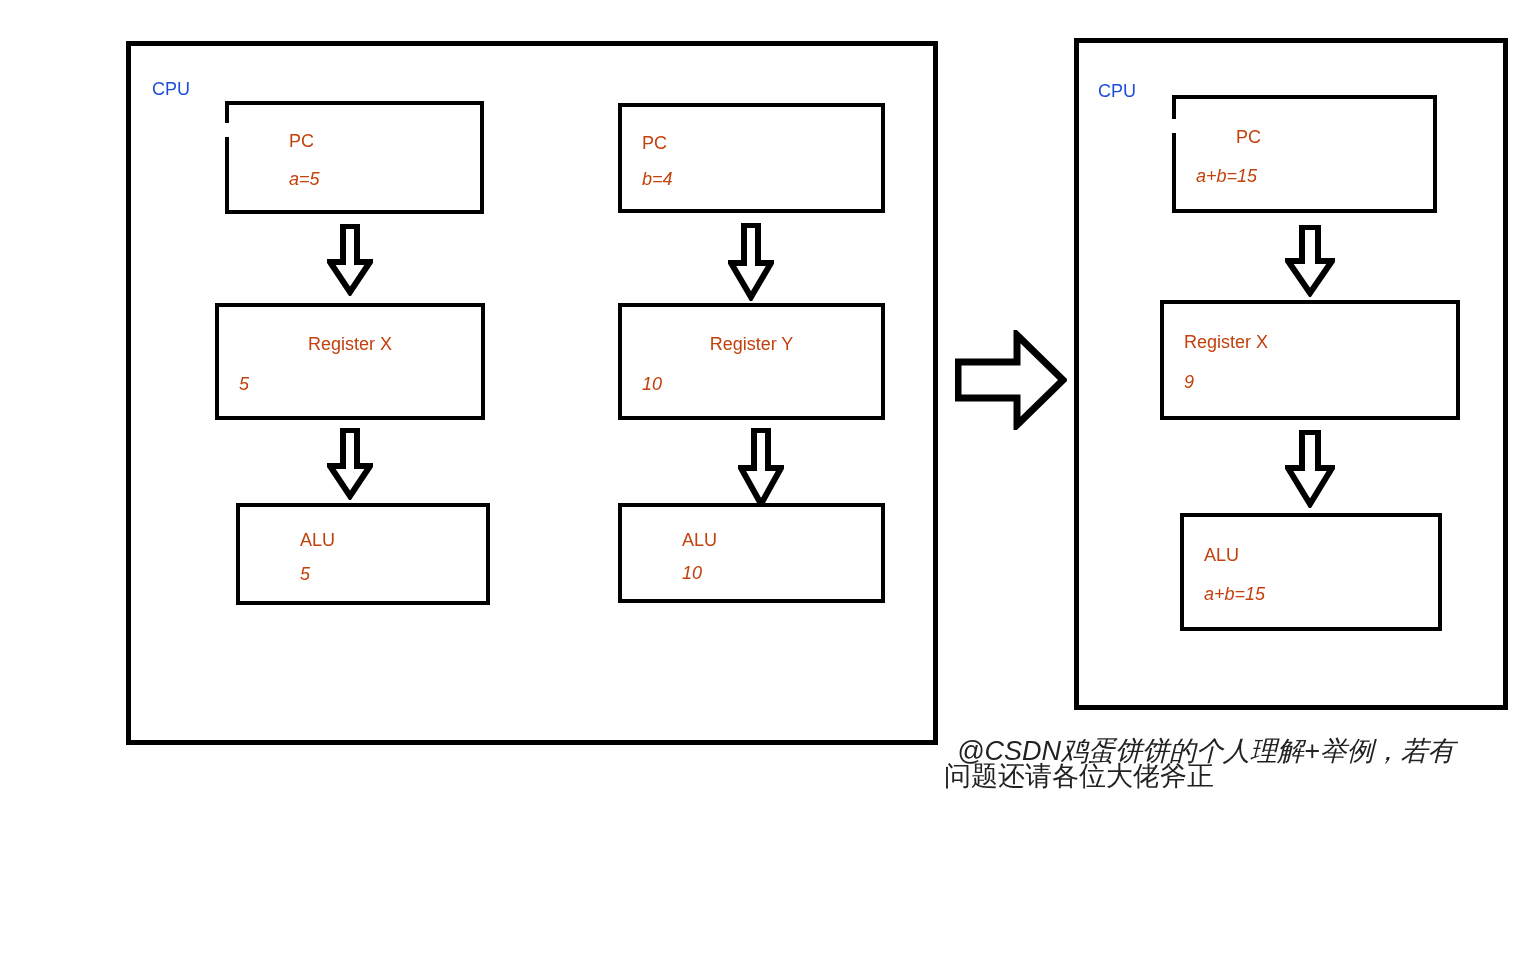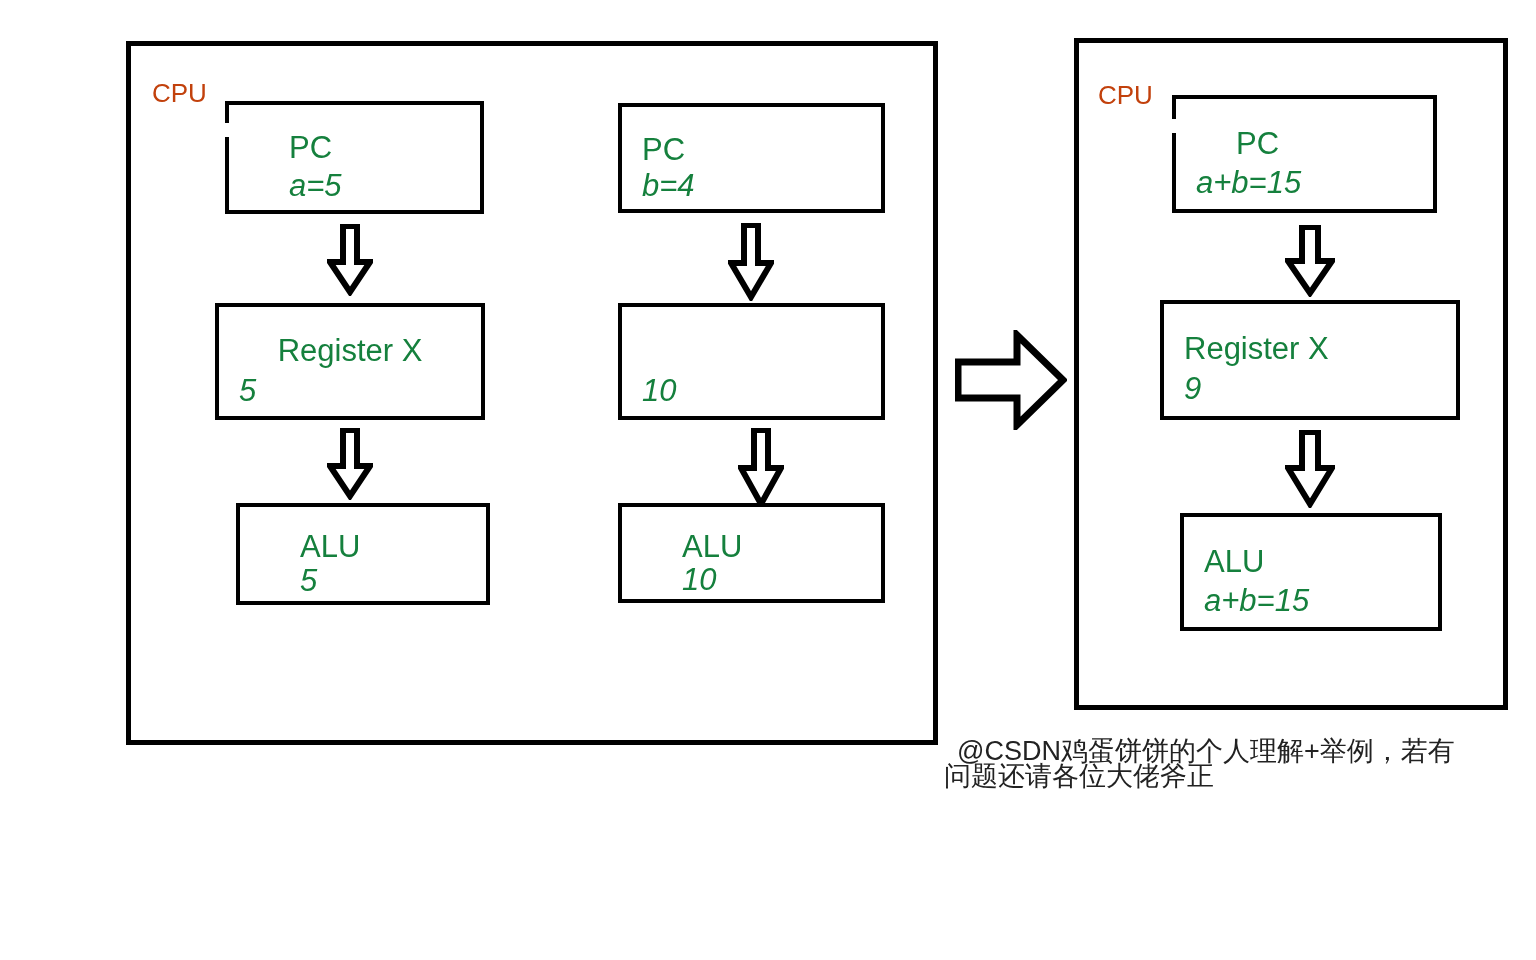--- a/index.html
+++ b/index.html
@@ -19,39 +19,39 @@
 
   
   .cpu-box {
     position: absolute;
     border: 5px solid #000000;
     box-sizing: border-box;
     background: #ffffff;
   }
   .cpu-label {
     position: absolute;
-    font-size: 26px;
+    font-size: 18px;
     line-height: 1;
-    color: #c2410c;
+    color: #1d4ed8;
     white-space: nowrap;
   }
 
   
   .unit {
     position: absolute;
     border: 4px solid #000000;
     box-sizing: border-box;
     background: #ffffff;
   }
   .unit .line {
     position: absolute;
-    font-size: 31px;
+    font-size: 18px;
     line-height: 1;
     white-space: nowrap;
-    color: #15803d;
+    color: #c2410c;
   }
   .unit .line.l1 { top: 26%; }
   .unit .line.l2 { top: 62%; font-style: italic; }
   .unit .line.center { left: 0; right: 0; text-align: center; }
   .unit .line.left   { left: 20px; text-align: left; }
   .unit .line.indent { left: 60px; text-align: left; }
 
   
   .nick {
     position: absolute;
@@ -118,20 +118,21 @@
     <span class="line l2 left">b=4</span>
   </div>
 
   <div class="arrow" style="left:728px; top:223px;">
     <svg width="46" height="78" viewBox="0 0 46 78">
       <path d="M16 2 H30 V40 H43 L23 74 L3 40 H16 Z" fill="#ffffff" stroke="#000000" stroke-width="6" stroke-linejoin="miter"></path>
     </svg>
   </div>
 
   <div class="unit" style="left:618px; top:303px; width:267px; height:117px;">
+    <span class="line l1 center">Register Y</span>
     <span class="line l2 left">10</span>
   </div>
 
   <div class="arrow" style="left:738px; top:428px;">
     <svg width="46" height="80" viewBox="0 0 46 80">
       <path d="M16 2 H30 V40 H43 L23 76 L3 40 H16 Z" fill="#ffffff" stroke="#000000" stroke-width="6" stroke-linejoin="miter"></path>
     </svg>
   </div>
 
   <div class="unit" style="left:618px; top:503px; width:267px; height:100px;">
@@ -170,16 +171,16 @@
     <svg width="50" height="78" viewBox="0 0 50 78">
       <path d="M17 2 H33 V38 H47 L25 74 L3 38 H17 Z" fill="#ffffff" stroke="#000000" stroke-width="6" stroke-linejoin="miter"></path>
     </svg>
   </div>
 
   <div class="unit" style="left:1180px; top:513px; width:262px; height:118px;">
     <span class="line l1 left">ALU</span>
     <span class="line l2 left">a+b=15</span>
   </div>
 
-  <div class="caption" style="left:957px; top:729px;">@CSDN鸡蛋饼饼的个人理解+举例，若有</div>
+  <div class="caption" style="left:957px; top:729px;font-style:italic;">@CSDN鸡蛋饼饼的个人理解+举例，若有</div>
   <div class="caption" style="left:944px; top:754px;">问题还请各位大佬斧正</div>
 
 </div>
 
 </body></html>

